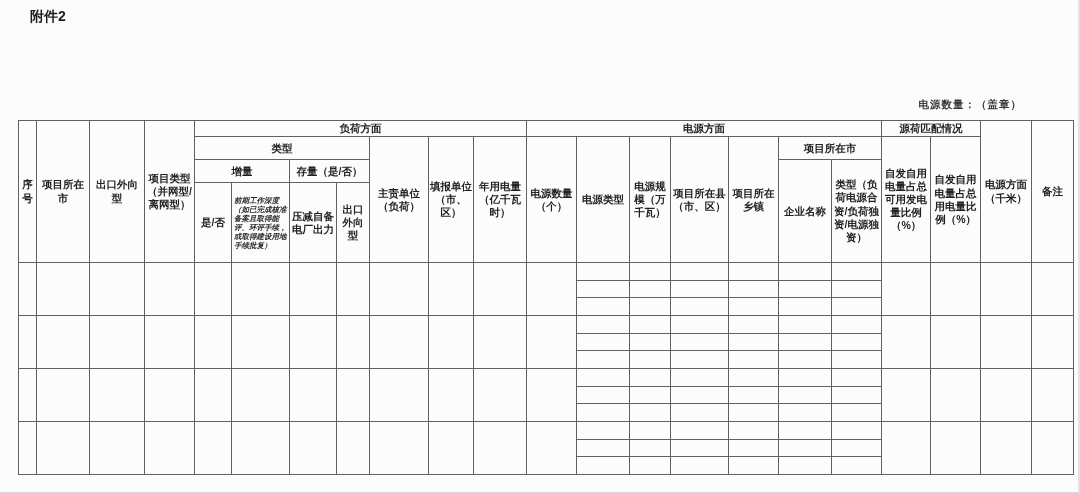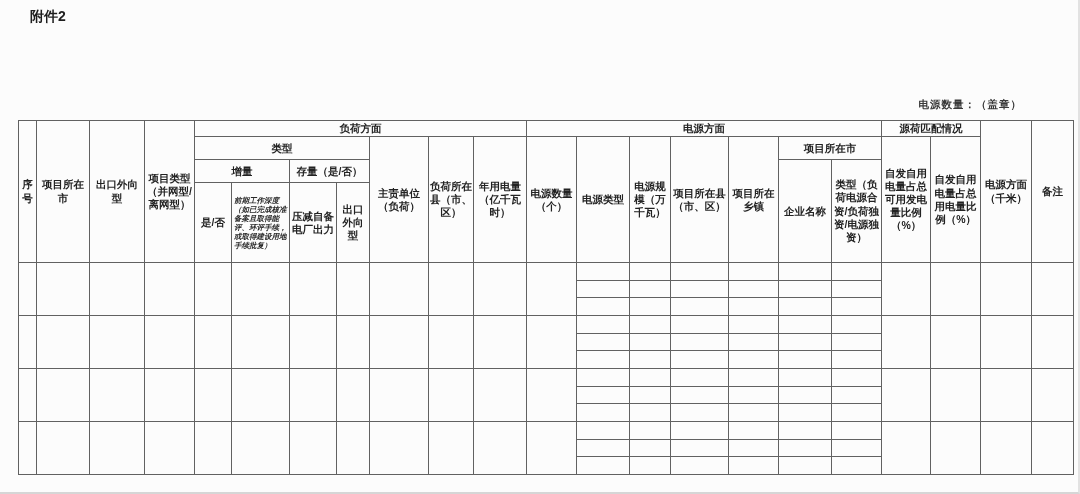--- a/index.html
+++ b/index.html
@@ -86,21 +86,21 @@
         <th rowspan="4">项目类型（并网型/离网型）</th>
         <th colspan="7">负荷方面</th>
         <th colspan="7">电源方面</th>
         <th colspan="2">源荷匹配情况</th>
         <th rowspan="4">电源方面（千米）</th>
         <th rowspan="4">备注</th>
       </tr>
       <tr class="hr2">
         <th colspan="4">类型</th>
         <th rowspan="3">主责单位（负荷）</th>
-        <th rowspan="3">负荷所在县（市、区）</th>
+        <th rowspan="3">填报单位（市、区）</th>
         <th rowspan="3">年用电量（亿千瓦时）</th>
         <th rowspan="3">电源数量（个）</th>
         <th rowspan="3">电源类型</th>
         <th rowspan="3">电源规模（万千瓦）</th>
         <th rowspan="3">项目所在县（市、区）</th>
         <th rowspan="3">项目所在乡镇</th>
         <th colspan="2">项目所在市</th>
         <th rowspan="3">自发自用电量占总可用发电量比例（%）</th>
         <th rowspan="3">自发自用电量占总用电量比例（%）</th>
       </tr>

